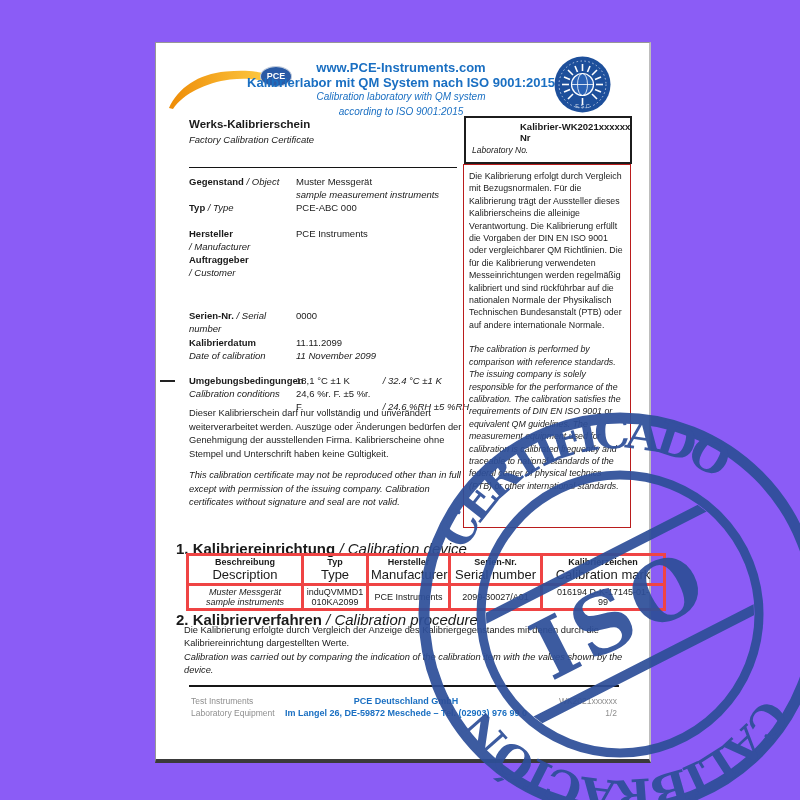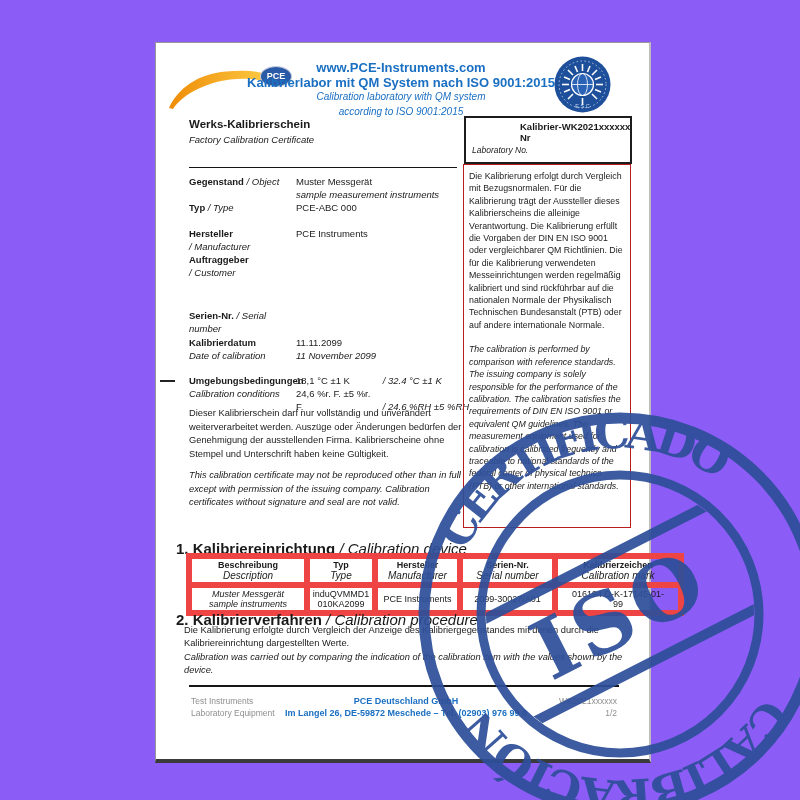--- a/index.html
+++ b/index.html
@@ -47,23 +47,23 @@
   #stdbox{left:307px;top:121px;width:168px;height:364px;border:1px solid #b91c1c;padding:5px 5px;
           font-size:8.8px;line-height:12.4px;box-sizing:border-box;}
   #stdbox .en{font-style:italic;margin-top:12px;}
 
   
   .sect{left:20px;font-size:15px;}
 
   
   table#caltab{left:30px;top:510px;position:absolute;border-collapse:collapse;table-layout:fixed;width:442px;
                font-size:9px;text-align:center;}
-  #caltab td{border:6px solid #ef4444;padding:1px 2px;vertical-align:middle;}
+  #caltab td{border:3px solid #ef4444;padding:1px 2px;vertical-align:middle;}
   #caltab .hde{font-weight:bold;}
-  #caltab .hen{font-style:italic;font-size:10px;}
+  #caltab .hen{font-size:13px;}
   #caltab .c0{width:108px;} #caltab .c1{width:58px;} #caltab .c2{width:75px;}
   #caltab .c3{width:85px;}  #caltab .c4{width:116px;}
 
   .sec2body{left:28px;width:442px;font-size:9.3px;line-height:13px;}
 
   
   .fdiv{left:33px;top:642px;width:430px;height:2px;background:#161616;}
   .foot{top:652px;font-size:8.5px;line-height:12px;}
   .foot-left{left:35px;color:#8f8f8f;}
   .foot-center{left:70px;width:360px;text-align:center;color:#1a6fc2;font-weight:bold;font-size:9px;}
@@ -155,20 +155,21 @@
       <div class="val">PCE Instruments</div>
     </div>
     <div class="abs frow" style="top:210px;">
       <div class="lab"><span class="b">Auftraggeber</span>
         <span class="i sl">Customer</span></div>
       <div class="val"></div>
     </div>
     <div class="abs frow" style="top:266px;">
       <div class="lab"><span class="b">Serien-Nr.</span>
         <span class="i sl">Serial number</span></div>
+      <div class="val">0000</div>
     </div>
     <div class="abs frow" style="top:293px;">
       <div class="lab">
           <div class="b">Kalibrierdatum</div>
         <div class="i">Date of calibration</div>
         </div>
       <div class="val">
           <div>11.11.2099</div>
         <div class="i">11 November 2099</div>
         </div>

